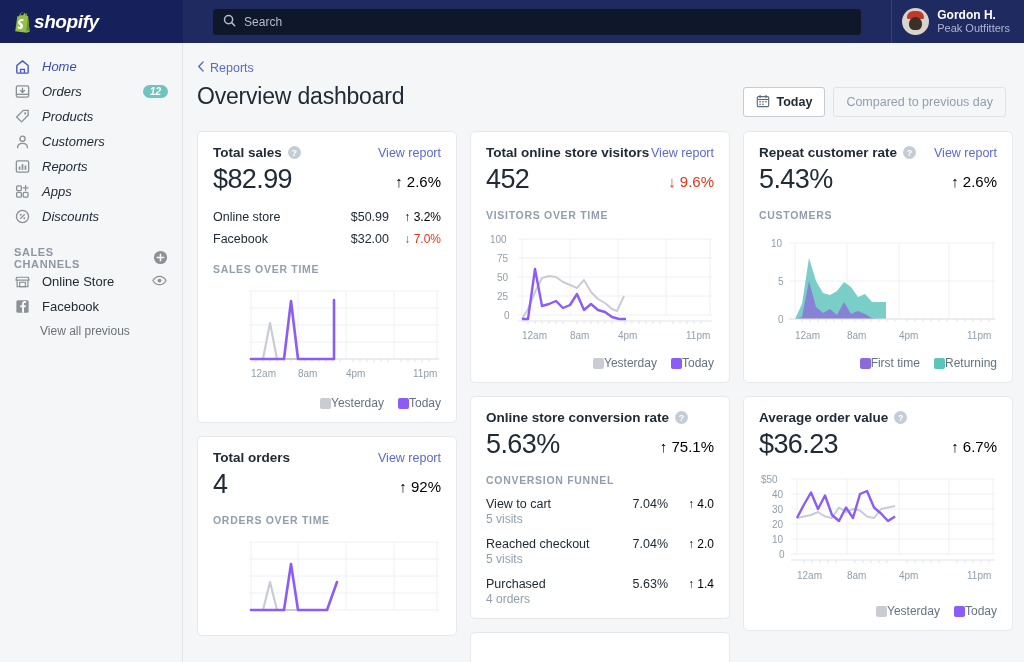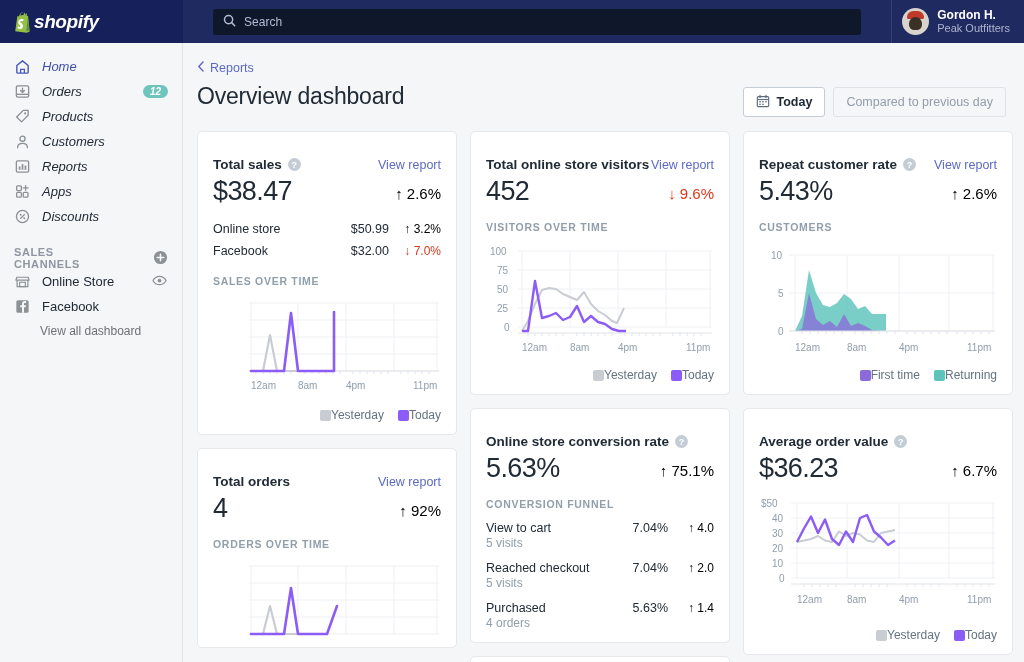--- a/index.html
+++ b/index.html
@@ -75,21 +75,21 @@
     height: 30px; border: 1px solid #c4cdd5; border-radius: 3px; background: #fff;
     display: flex; align-items: center; gap: 7px; padding: 0 12px;
     font-size: 12.5px; color: #212b36; font-weight: bold;
   }
   .btn.ghost { background: #f5f6f7; border-color: #dfe3e8; color: #919eab; font-weight: normal; }
 
   .grid { display: flex; gap: 13px; padding: 14px 14px 0 14px; }
   .col { display: flex; flex-direction: column; gap: 13px; width: 260px; }
   .col.wide { width: 270px; }
   .card { background: #fff; border: 1px solid #e6e8eb; border-radius: 5px; padding: 13px 15px 12px 15px; }
-  .card-head { display: flex; align-items: center; justify-content: space-between; margin-top: 12px; }
+  .card-head { display: flex; align-items: center; justify-content: space-between; }
   .card-title { font-size: 13.5px; font-weight: bold; color: #212b36; display: flex; align-items: center; gap: 6px; }
   .help {
     width: 13px; height: 13px; border-radius: 50%; background: #c4cdd5; color: #fff;
     font-size: 9px; font-weight: bold; display: flex; align-items: center; justify-content: center;
   }
   .view-report { font-size: 12.5px; color: #5c6ac4; }
   .metric-row { display: flex; align-items: flex-end; justify-content: space-between; margin-top: 2px; }
   .metric { font-size: 27px; color: #212b36; letter-spacing: -.6px; line-height: 34px; }
   .delta { font-size: 15px; font-weight: normal; line-height: 28px; }
   .up { color: #000000; }
@@ -252,21 +252,21 @@
   </div>
   <div class="ch-item">
     <span class="nav-icon">
       <svg width="17" height="17" viewBox="0 0 18 18">
           <rect x="2.5" y="2.5" width="13" height="13" rx="1.6" fill="#8c9196"></rect>
           <path d="M10.6 15.5V9.8h1.8l.3-2.2h-2.1V6.2c0-.6.2-1 1.1-1h1.1V3.2c-.2 0-.9-.1-1.6-.1-1.6 0-2.7 1-2.7 2.8v1.7H6.6v2.2h1.9v5.7h2.1z" fill="#f4f6f8"></path>
         </svg>
     </span>
     <span>Facebook</span>
   </div>
-  <div class="view-all">View all dashboard</div>
+  <div class="view-all">View all previous</div>
 </div>
 
 <div class="main">
 
   <div class="breadcrumb">
     <span>
       <svg width="8" height="11" viewBox="0 0 8 12">
           <path d="M6.2 1L1.6 6l4.6 5" fill="none" stroke="#5c6ac4" stroke-width="1.5" stroke-linecap="round" stroke-linejoin="round"></path>
         </svg>
     </span>
@@ -303,21 +303,21 @@
 
       <div class="card">
         <div class="card-head">
           <div class="card-title">
             <span>Total sales</span>
             <span class="help">?</span>
           </div>
           <div class="view-report">View report</div>
         </div>
         <div class="metric-row">
-          <div class="metric">$38.47</div>
+          <div class="metric">$82.99</div>
           <div class="delta up">
             <span>↑</span>
             <span>2.6%</span>
           </div>
         </div>
         <div class="subrows">
           <div class="subrow">
             <span class="sr-label">Online store</span>
             <span class="sr-val">$50.99</span>
             <span class="sr-delta up">↑ <span>3.2%</span></span>

